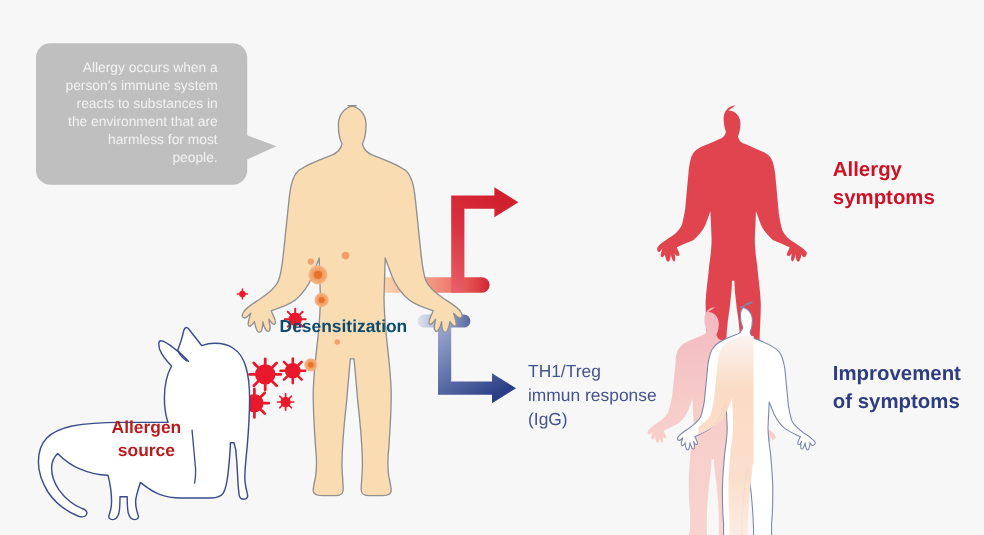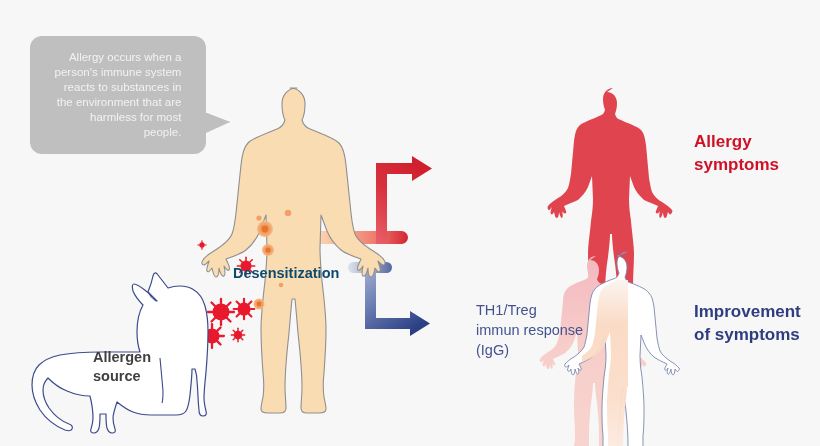--- a/index.html
+++ b/index.html
@@ -61,21 +61,20 @@
     left: 440px; top: 140px;
     color: #e0404a;
     font-size: 14.5px;
     line-height: 20px;
   }
   #label-th1 {
     left: 440px; top: 300px;
     color: #44538e;
     font-size: 14.5px;
     line-height: 20px;
-    margin-left: 36px;
   }
   #label-allergy-symptoms {
     left: 694px; top: 130px;
     color: #cf1126;
     font-size: 17px;
     font-weight: bold;
     line-height: 23px;
   }
   #label-improvement {
     left: 694px; top: 300px;
@@ -85,25 +84,26 @@
     line-height: 23px;
   }
   #label-desensitization {
     left: 233px; top: 265px;
     color: #0c4a6e;
     font-size: 14.5px;
     font-weight: bold;
   }
   #label-allergen-source {
     left: 93px; top: 348px;
-    color: #404040;
+    color: #b91c1c;
     font-size: 14.5px;
     font-weight: bold;
     line-height: 19px;
     white-space: pre-line;
+    text-align: center;
   }
 
   
   .svg-layer { position: absolute; left: 0; top: 0; }
 </style>
 </head>
 <body>
 
 <div id="canvas">
 

